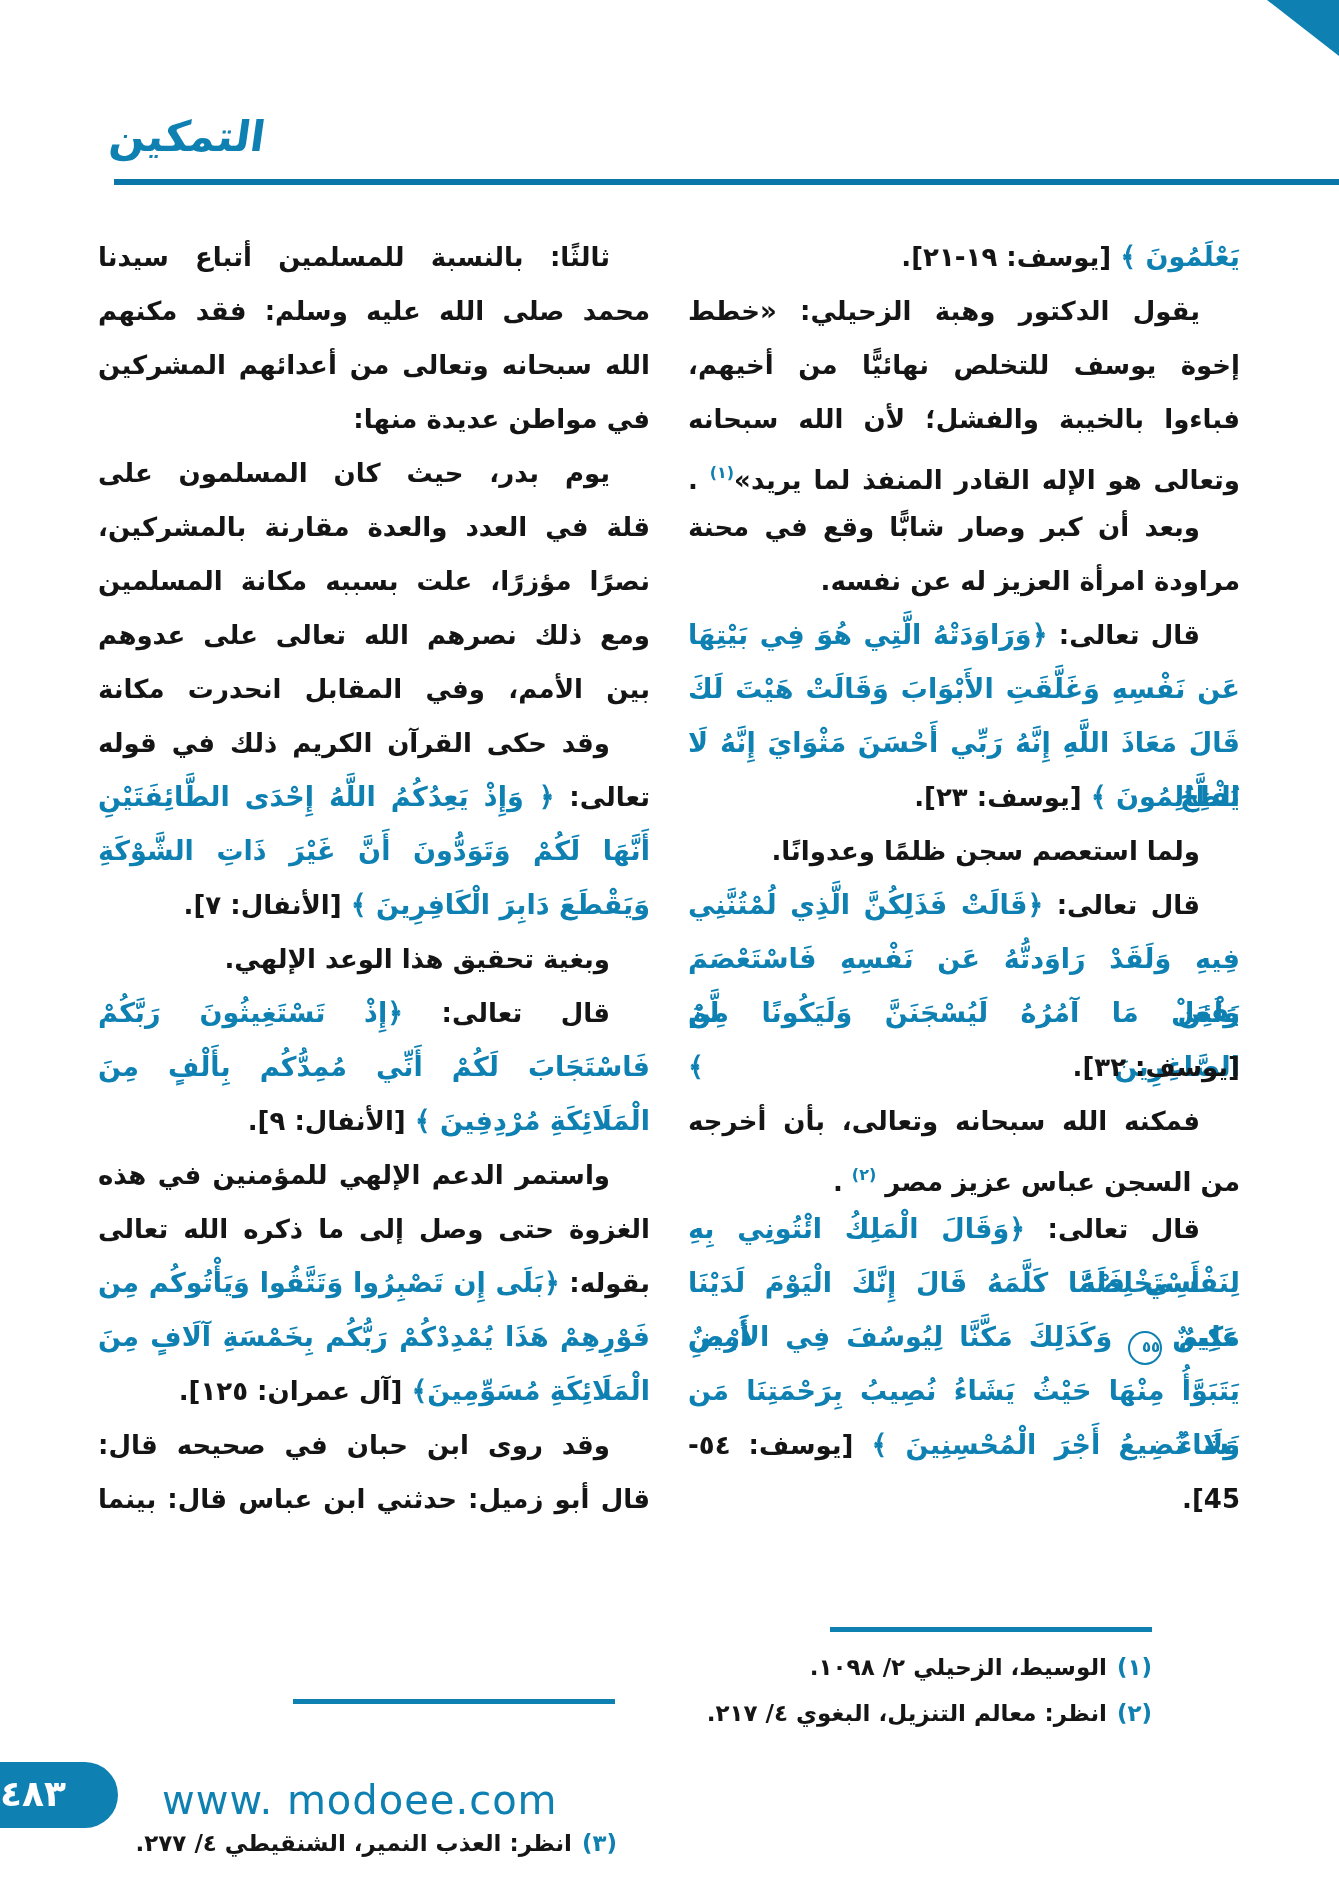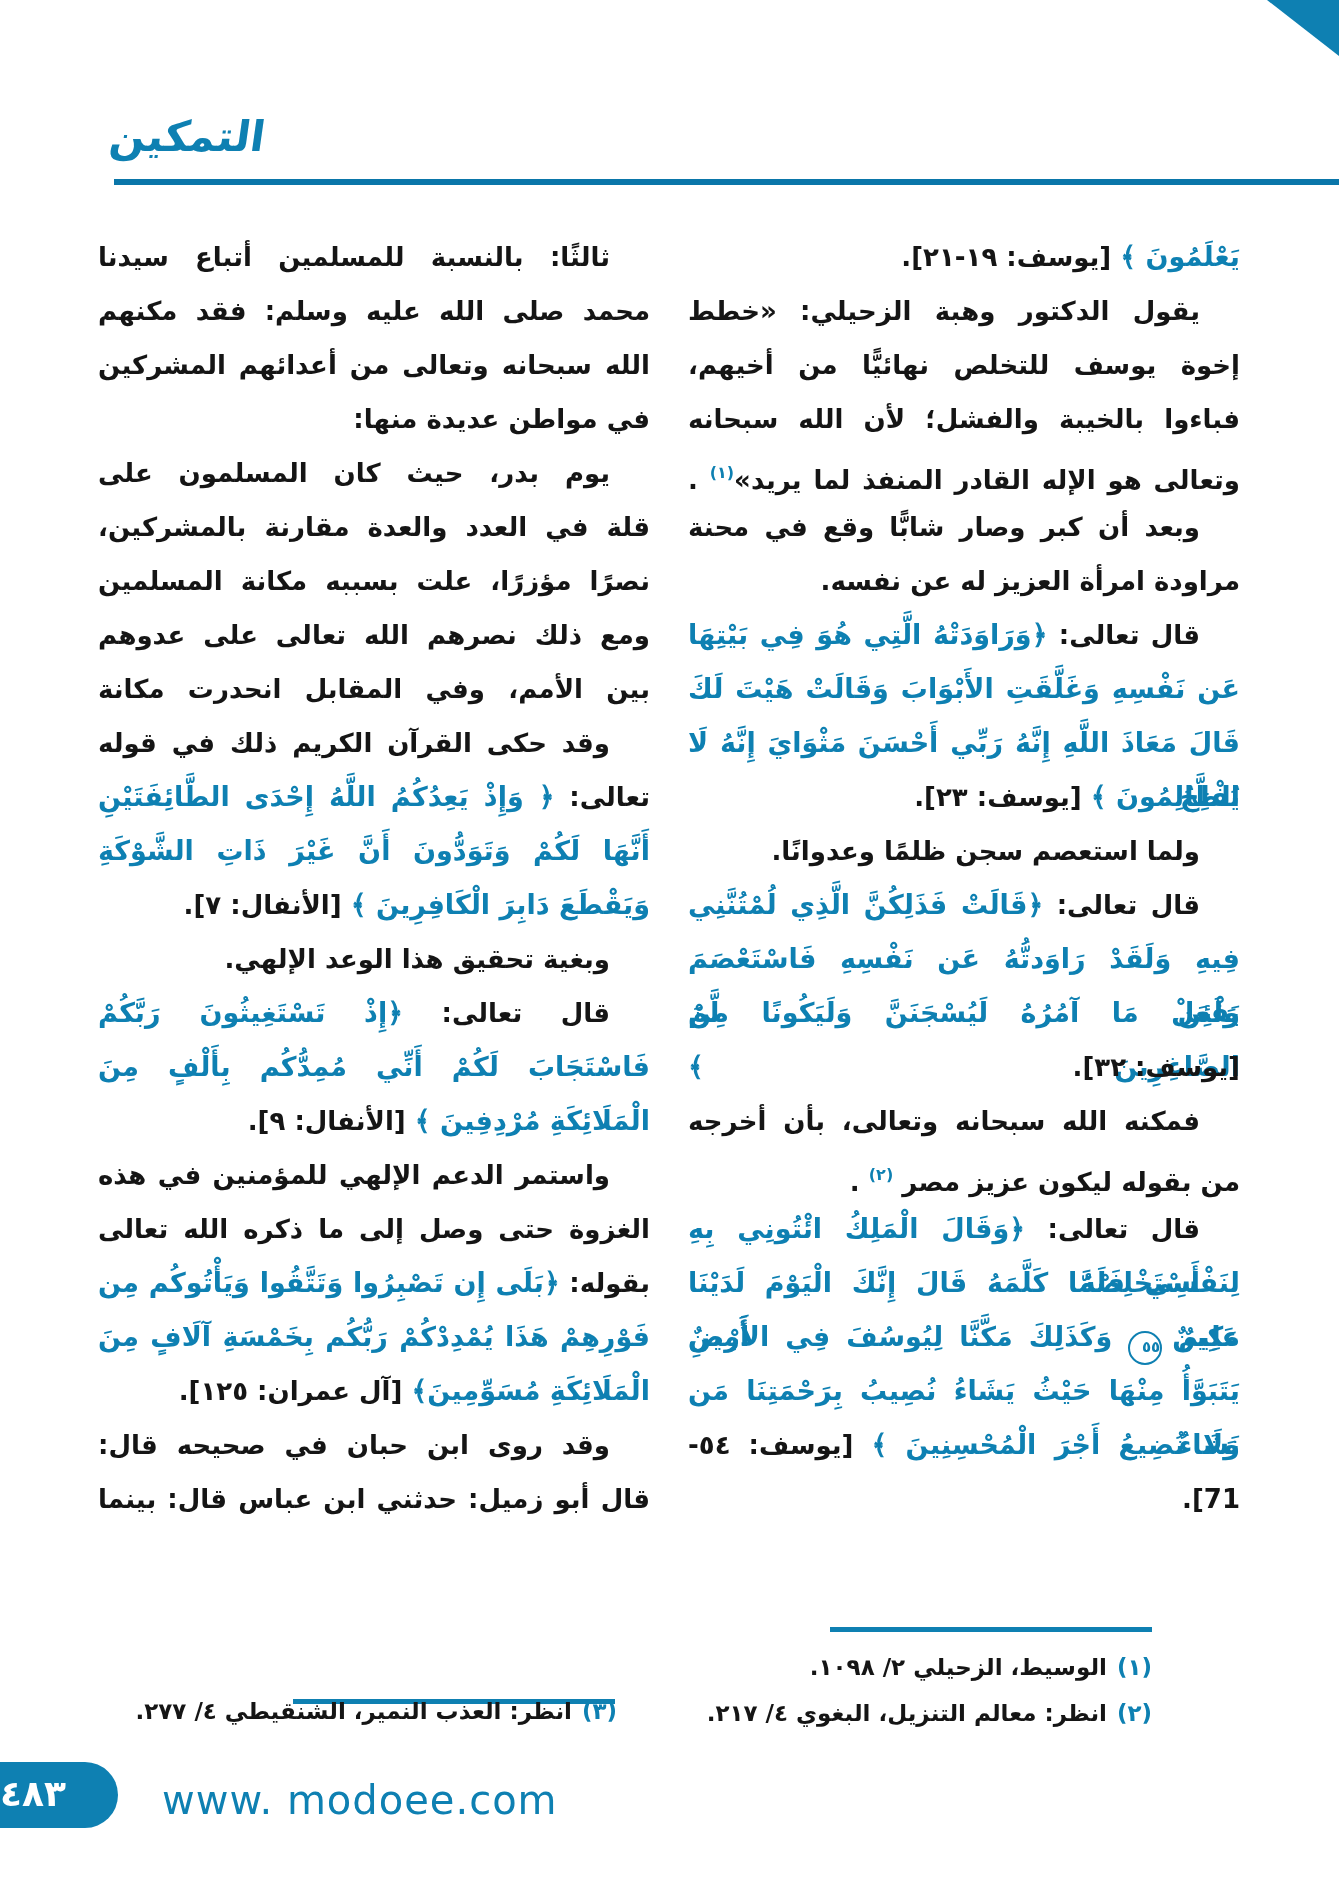--- a/index.html
+++ b/index.html
@@ -32,21 +32,21 @@
   .ayah { display:inline-block; color:var(--accent); border:2px solid var(--accent);
     border-radius:50%; width:34px; height:34px; line-height:29px; text-align:center;
     font-size:15px; vertical-align:-6px; font-weight:bold; }
 
   
   .fn-sep { position:absolute; height:5px; background:var(--accent); width:322px; }
   .fn-sep-right { top:1627px; left:830px; }
   .fn-sep-left  { top:1699px; left:293px; }
   .fnotes { position:absolute; direction:rtl; text-align:right; }
   .fnotes-right { top:1644px; left:690px; width:462px; }
-  .fnotes-left  { top:1688px; left:100px; width:517px; }
+  .fnotes-left  { top:1820px; left:100px; width:517px; }
   .fn-line { font-size:23px; line-height:46px; color:var(--ink); font-weight:bold; }
   .fn-num { color:var(--accent); font-weight:bold; margin-left:10px; }
 
   
   .page-tab { position:absolute; top:1762px; left:0; width:118px; height:66px;
     background:var(--accent); border-radius:0 33px 33px 0; display:flex;
     align-items:center; justify-content:flex-start; }
   .page-num { color:#ffffff; font-size:36px; font-weight:bold; padding-bottom:4px; }
   .site-url { position:absolute; top:1777px; left:162px; color:var(--accent);
     font-size:40px; direction:ltr; letter-spacing:1px; }
@@ -72,27 +72,27 @@
       <div class="line align-justify indent"><span class="tk">قال تعالى: </span><span class="tq">﴿وَرَاوَدَتْهُ الَّتِي هُوَ فِي بَيْتِهَا</span></div>
       <div class="line align-justify"><span class="tq">عَن نَفْسِهِ وَغَلَّقَتِ الأَبْوَابَ وَقَالَتْ هَيْتَ لَكَ</span></div>
       <div class="line align-justify"><span class="tq">قَالَ مَعَاذَ اللَّهِ إِنَّهُ رَبِّي أَحْسَنَ مَثْوَايَ إِنَّهُ لَا يُفْلِحُ</span></div>
       <div class="line align-right"><span class="tq">الظَّالِمُونَ ﴾</span><span class="tk"> [يوسف: ٢٣].</span></div>
       <div class="line align-right indent"><span class="tk">ولما استعصم سجن ظلمًا وعدوانًا.</span></div>
       <div class="line align-justify indent"><span class="tk">قال تعالى: </span><span class="tq">﴿قَالَتْ فَذَلِكُنَّ الَّذِي لُمْتُنَّنِي</span></div>
       <div class="line align-justify"><span class="tq">فِيهِ وَلَقَدْ رَاوَدتُّهُ عَن نَفْسِهِ فَاسْتَعْصَمَ وَلَئِن لَّمْ</span></div>
       <div class="line align-justify"><span class="tq">يَفْعَلْ مَا آمُرُهُ لَيُسْجَنَنَّ وَلَيَكُونًا مِنَ الصَّاغِرِينَ ﴾</span></div>
       <div class="line align-right"><span class="tk">[يوسف: ٣٢].</span></div>
       <div class="line align-justify indent"><span class="tk">فمكنه الله سبحانه وتعالى، بأن أخرجه</span></div>
-      <div class="line align-right"><span class="tk">من بقوله ليكون عزيز مصر </span><span class="tsup">(٢)</span><span class="tk"> .</span></div>
+      <div class="line align-right"><span class="tk">من السجن عباس عزيز مصر </span><span class="tsup">(٢)</span><span class="tk"> .</span></div>
       <div class="line align-justify indent"><span class="tk">قال تعالى: </span><span class="tq">﴿وَقَالَ الْمَلِكُ ائْتُونِي بِهِ أَسْتَخْلِصْهُ</span></div>
       <div class="line align-justify"><span class="tq">لِنَفْسِي فَلَمَّا كَلَّمَهُ قَالَ إِنَّكَ الْيَوْمَ لَدَيْنَا مَكِينٌ أَمِينٌ</span></div>
       <div class="line align-justify"><span class="tq">عَلِيمٌ </span><span class="ayah">٥٥</span><span class="tq"> وَكَذَلِكَ مَكَّنَّا لِيُوسُفَ فِي الأَرْضِ</span></div>
       <div class="line align-justify"><span class="tq">يَتَبَوَّأُ مِنْهَا حَيْثُ يَشَاءُ نُصِيبُ بِرَحْمَتِنَا مَن نَشَاءُ</span></div>
       <div class="line align-justify"><span class="tq">وَلَا نُضِيعُ أَجْرَ الْمُحْسِنِينَ ﴾</span><span class="tk"> [يوسف: ٥٤-</span></div>
-      <div class="line align-right"><span class="tk">71].</span></div>
+      <div class="line align-right"><span class="tk">45].</span></div>
     </div>
   <div class="col col-left">
       <div class="line align-justify indent"><span class="tk">ثالثًا: بالنسبة للمسلمين أتباع سيدنا</span></div>
       <div class="line align-justify"><span class="tk">محمد صلى الله عليه وسلم: فقد مكنهم</span></div>
       <div class="line align-justify"><span class="tk">الله سبحانه وتعالى من أعدائهم المشركين</span></div>
       <div class="line align-right"><span class="tk">في مواطن عديدة منها:</span></div>
       <div class="line align-justify indent"><span class="tk">يوم بدر، حيث كان المسلمون على</span></div>
       <div class="line align-justify"><span class="tk">قلة في العدد والعدة مقارنة بالمشركين،</span></div>
       <div class="line align-justify"><span class="tk">نصرًا مؤزرًا، علت بسببه مكانة المسلمين</span></div>
       <div class="line align-justify"><span class="tk">ومع ذلك نصرهم الله تعالى على عدوهم</span></div>

